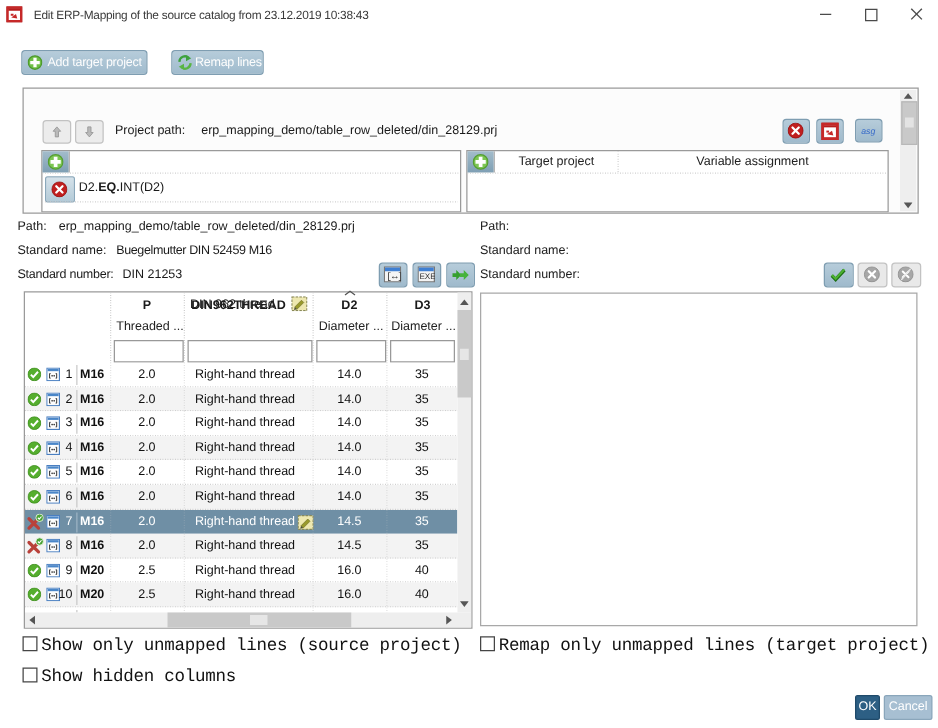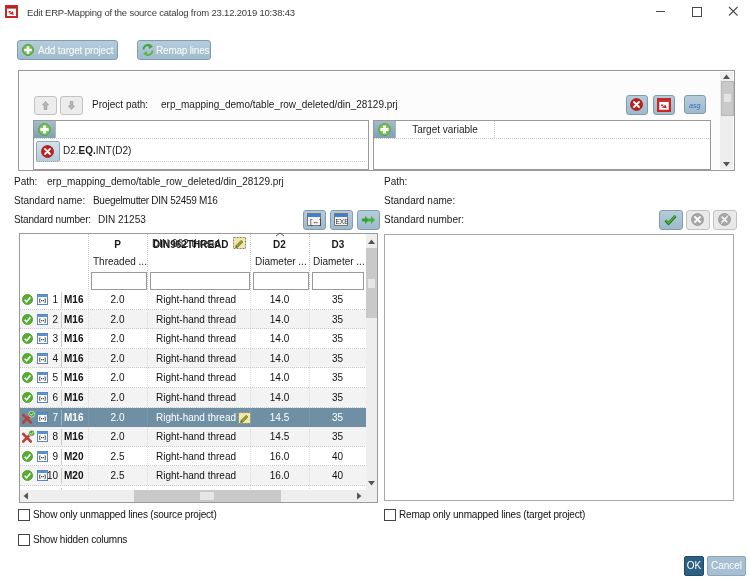--- a/index.html
+++ b/index.html
@@ -10,21 +10,21 @@
  border-radius:3px;color:#fdfdfd;font-size:10px;letter-spacing:-0.2px;white-space:nowrap;}
 .btn .lbl{position:absolute;top:50%;transform:translateY(-50%);white-space:nowrap;}
 .sbtn{position:absolute;background:linear-gradient(#b6ccda,#9fbacc);border:1px solid #7e9db1;border-radius:3px;}
 .dbtn{position:absolute;background:#ececec;border:1px solid #c2c2c2;border-radius:3px;}
 .hdrbar{background:linear-gradient(#d6e1e8,#9cb9c8);border-bottom:1px solid #6c8b9d;}
 .cell-hdr{background:linear-gradient(#a3bccb,#7e9fb4);}
 .dotline-v{position:absolute;width:1px;background-image:linear-gradient(#c9c9c9 50%,rgba(255,255,255,0) 50%);background-size:1px 2px;}
 .dotline-h{position:absolute;height:1px;background-image:linear-gradient(90deg,#cccccc 50%,rgba(255,255,255,0) 50%);background-size:2px 1px;}
 .ffield{position:absolute;background:#fff;border:1px solid #999;}
 .cbx{position:absolute;width:10px;height:10px;background:#fff;border:1px solid #454545;}
-.cblbl{position:absolute;font-size:10px;letter-spacing:-0.2px;color:#111;white-space:nowrap;}
+.cblbl{position:absolute;font-size:14px;letter-spacing:-0.2px;color:#111;white-space:nowrap;font-family:Liberation Mono, monospace;}
 .num{position:absolute;text-align:right;}
 .ctr{position:absolute;text-align:center;}
 .sb-track{background:#eeeeee;}
 .sb-thumb{position:absolute;background:#c9c9c9;}
 </style>
 </head>
 <body>
 
 <svg class="abs" style="left:5px;top:5px" width="13" height="13" viewBox="0 0 13 13">
  <rect x="0.5" y="0.5" width="12" height="12" fill="#ffffff" stroke="#a51515" stroke-width="1"></rect>
@@ -115,22 +115,23 @@
   <div class="dotline-h" style="left:2px;top:40px;width:330px;"></div>
  </div>
 
  <div class="abs" style="left:354px;top:49px;width:336px;height:48px;border:1px solid #9a9a9a;background:#fff;">
   <div class="abs cell-hdr" style="left:0;top:0;width:21px;height:17px;border-right:1px solid #b5b5b5;">
    <svg class="abs" style="left:4px;top:2px" width="13" height="13" viewBox="0 0 13 13">
     <circle cx="6.5" cy="6.5" r="5.8" fill="#7cc653" stroke="#559e31" stroke-width="1"></circle>
     <path d="M6.5,2.4 L6.5,10.6 M2.4,6.5 L10.6,6.5" stroke="#fff" stroke-width="3"></path>
    </svg>
   </div>
-  <div class="abs" style="left:22px;top:0;width:98px;height:17px;text-align:center;font-size:10px;line-height:17px;color:#222;">Target variable</div>
+  <div class="abs" style="left:22px;top:0;width:98px;height:17px;text-align:center;font-size:10px;line-height:17px;color:#222;">Target project</div>
   <div class="dotline-v" style="left:120px;top:0;height:17px;"></div>
+  <div class="abs" style="left:120px;top:0;width:216px;height:17px;text-align:center;font-size:10px;line-height:17px;color:#222;">Variable assignment</div>
   <div class="dotline-h" style="left:0;top:17px;width:336px;"></div>
  </div>
 
  <div class="abs sb-track" style="right:1px;top:1px;width:13px;height:97px;">
   <svg class="abs" style="left:3px;top:2px" width="7" height="6" viewBox="0 0 7 6">
         <path d="M3.5,0.5 L7,5 L0,5 Z" fill="#555"></path>
       </svg>
   <div class="sb-thumb" style="left:1px;top:9px;width:11px;height:33px;border:1px solid #b8b8b8;">
    <div class="abs" style="left:2px;top:12px;width:7px;height:8px;background:#e3e3e3;"></div>
   </div>

